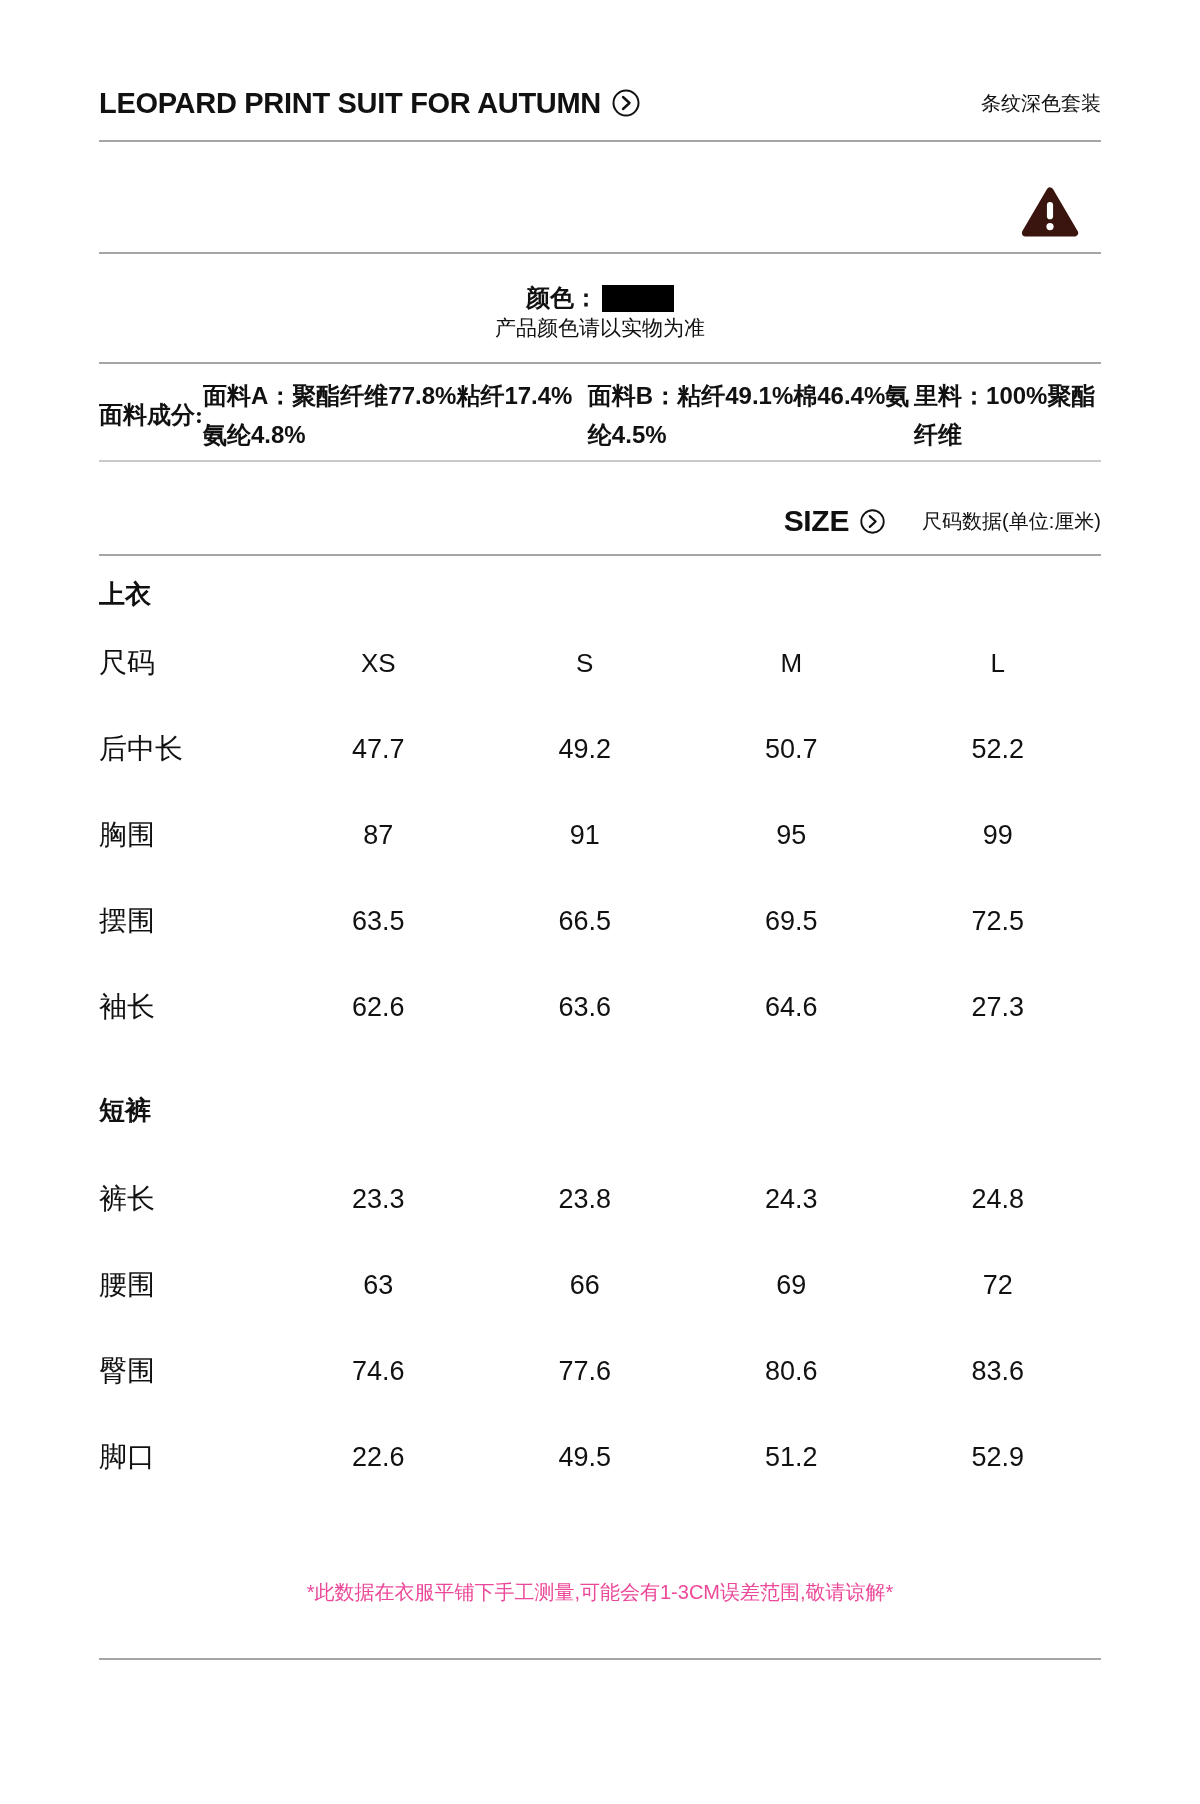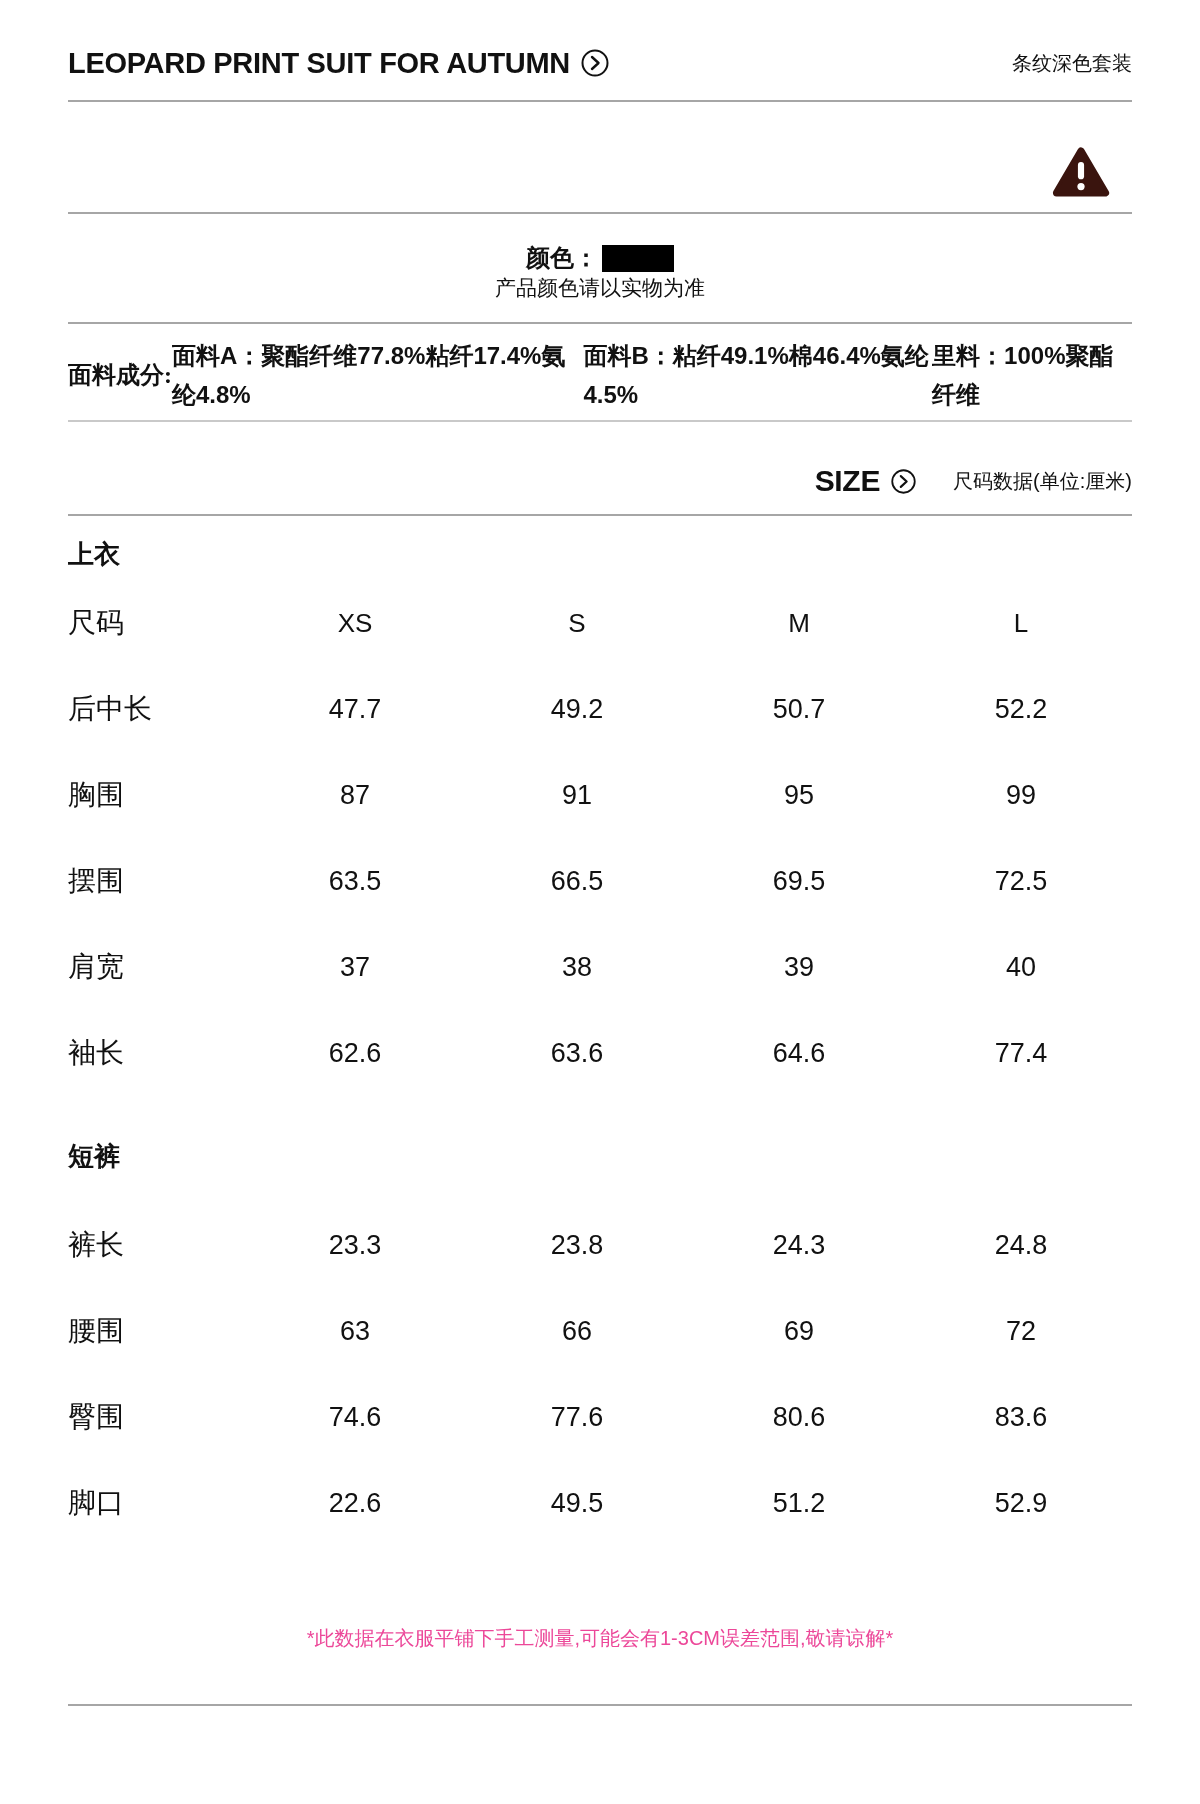--- a/index.html
+++ b/index.html
@@ -1,20 +1,20 @@
 <!DOCTYPE html>
 <html><head>
 <meta charset="utf-8">
 <style>
   html,body{margin:0;padding:0;background:#fff;}
   .page{
     position:relative;width:1200px;height:1804px;margin:0 auto;background:#ffffff;
     font-family:"Liberation Sans","DejaVu Sans",sans-serif;color:#111;overflow:hidden;
   }
-  .inner{padding:0 68px;}
+  .inner{padding:0 99px;margin-top:40px;}
   .divider{border-top:2px solid #a6a6a6;height:0;}
   .divider.light{border-top-color:#c9c9c9;}
 
   
   .header-row{display:flex;justify-content:space-between;align-items:center;padding-top:46px;}
   .title-wrap{display:flex;align-items:center;gap:10px;}
   .title{font-size:29px;font-weight:800;letter-spacing:-0.3px;line-height:34px;}
   .subtitle{font-size:20px;font-weight:500;}
   .hr1{margin-top:20px;}
 
@@ -145,32 +145,25 @@
         <span class="t-cell">99</span>
       </div>
       <div class="t-row">
         <span class="t-label">摆围</span>
         <span class="t-cell">63.5</span>
         <span class="t-cell">66.5</span>
         <span class="t-cell">69.5</span>
         <span class="t-cell">72.5</span>
       </div>
       <div class="t-row">
-        <span class="t-label">肩宽</span>
-        <span class="t-cell">37</span>
-        <span class="t-cell">38</span>
-        <span class="t-cell">39</span>
-        <span class="t-cell">40</span>
-      </div>
-      <div class="t-row">
         <span class="t-label">袖长</span>
         <span class="t-cell">62.6</span>
         <span class="t-cell">63.6</span>
         <span class="t-cell">64.6</span>
-        <span class="t-cell">77.4</span>
+        <span class="t-cell">27.3</span>
       </div>
     </div>
 
     <div class="section-title shorts">短裤</div>
 
     <div class="table shorts-table">
       <div class="t-row">
         <span class="t-label">裤长</span>
         <span class="t-cell">23.3</span>
         <span class="t-cell">23.8</span>

